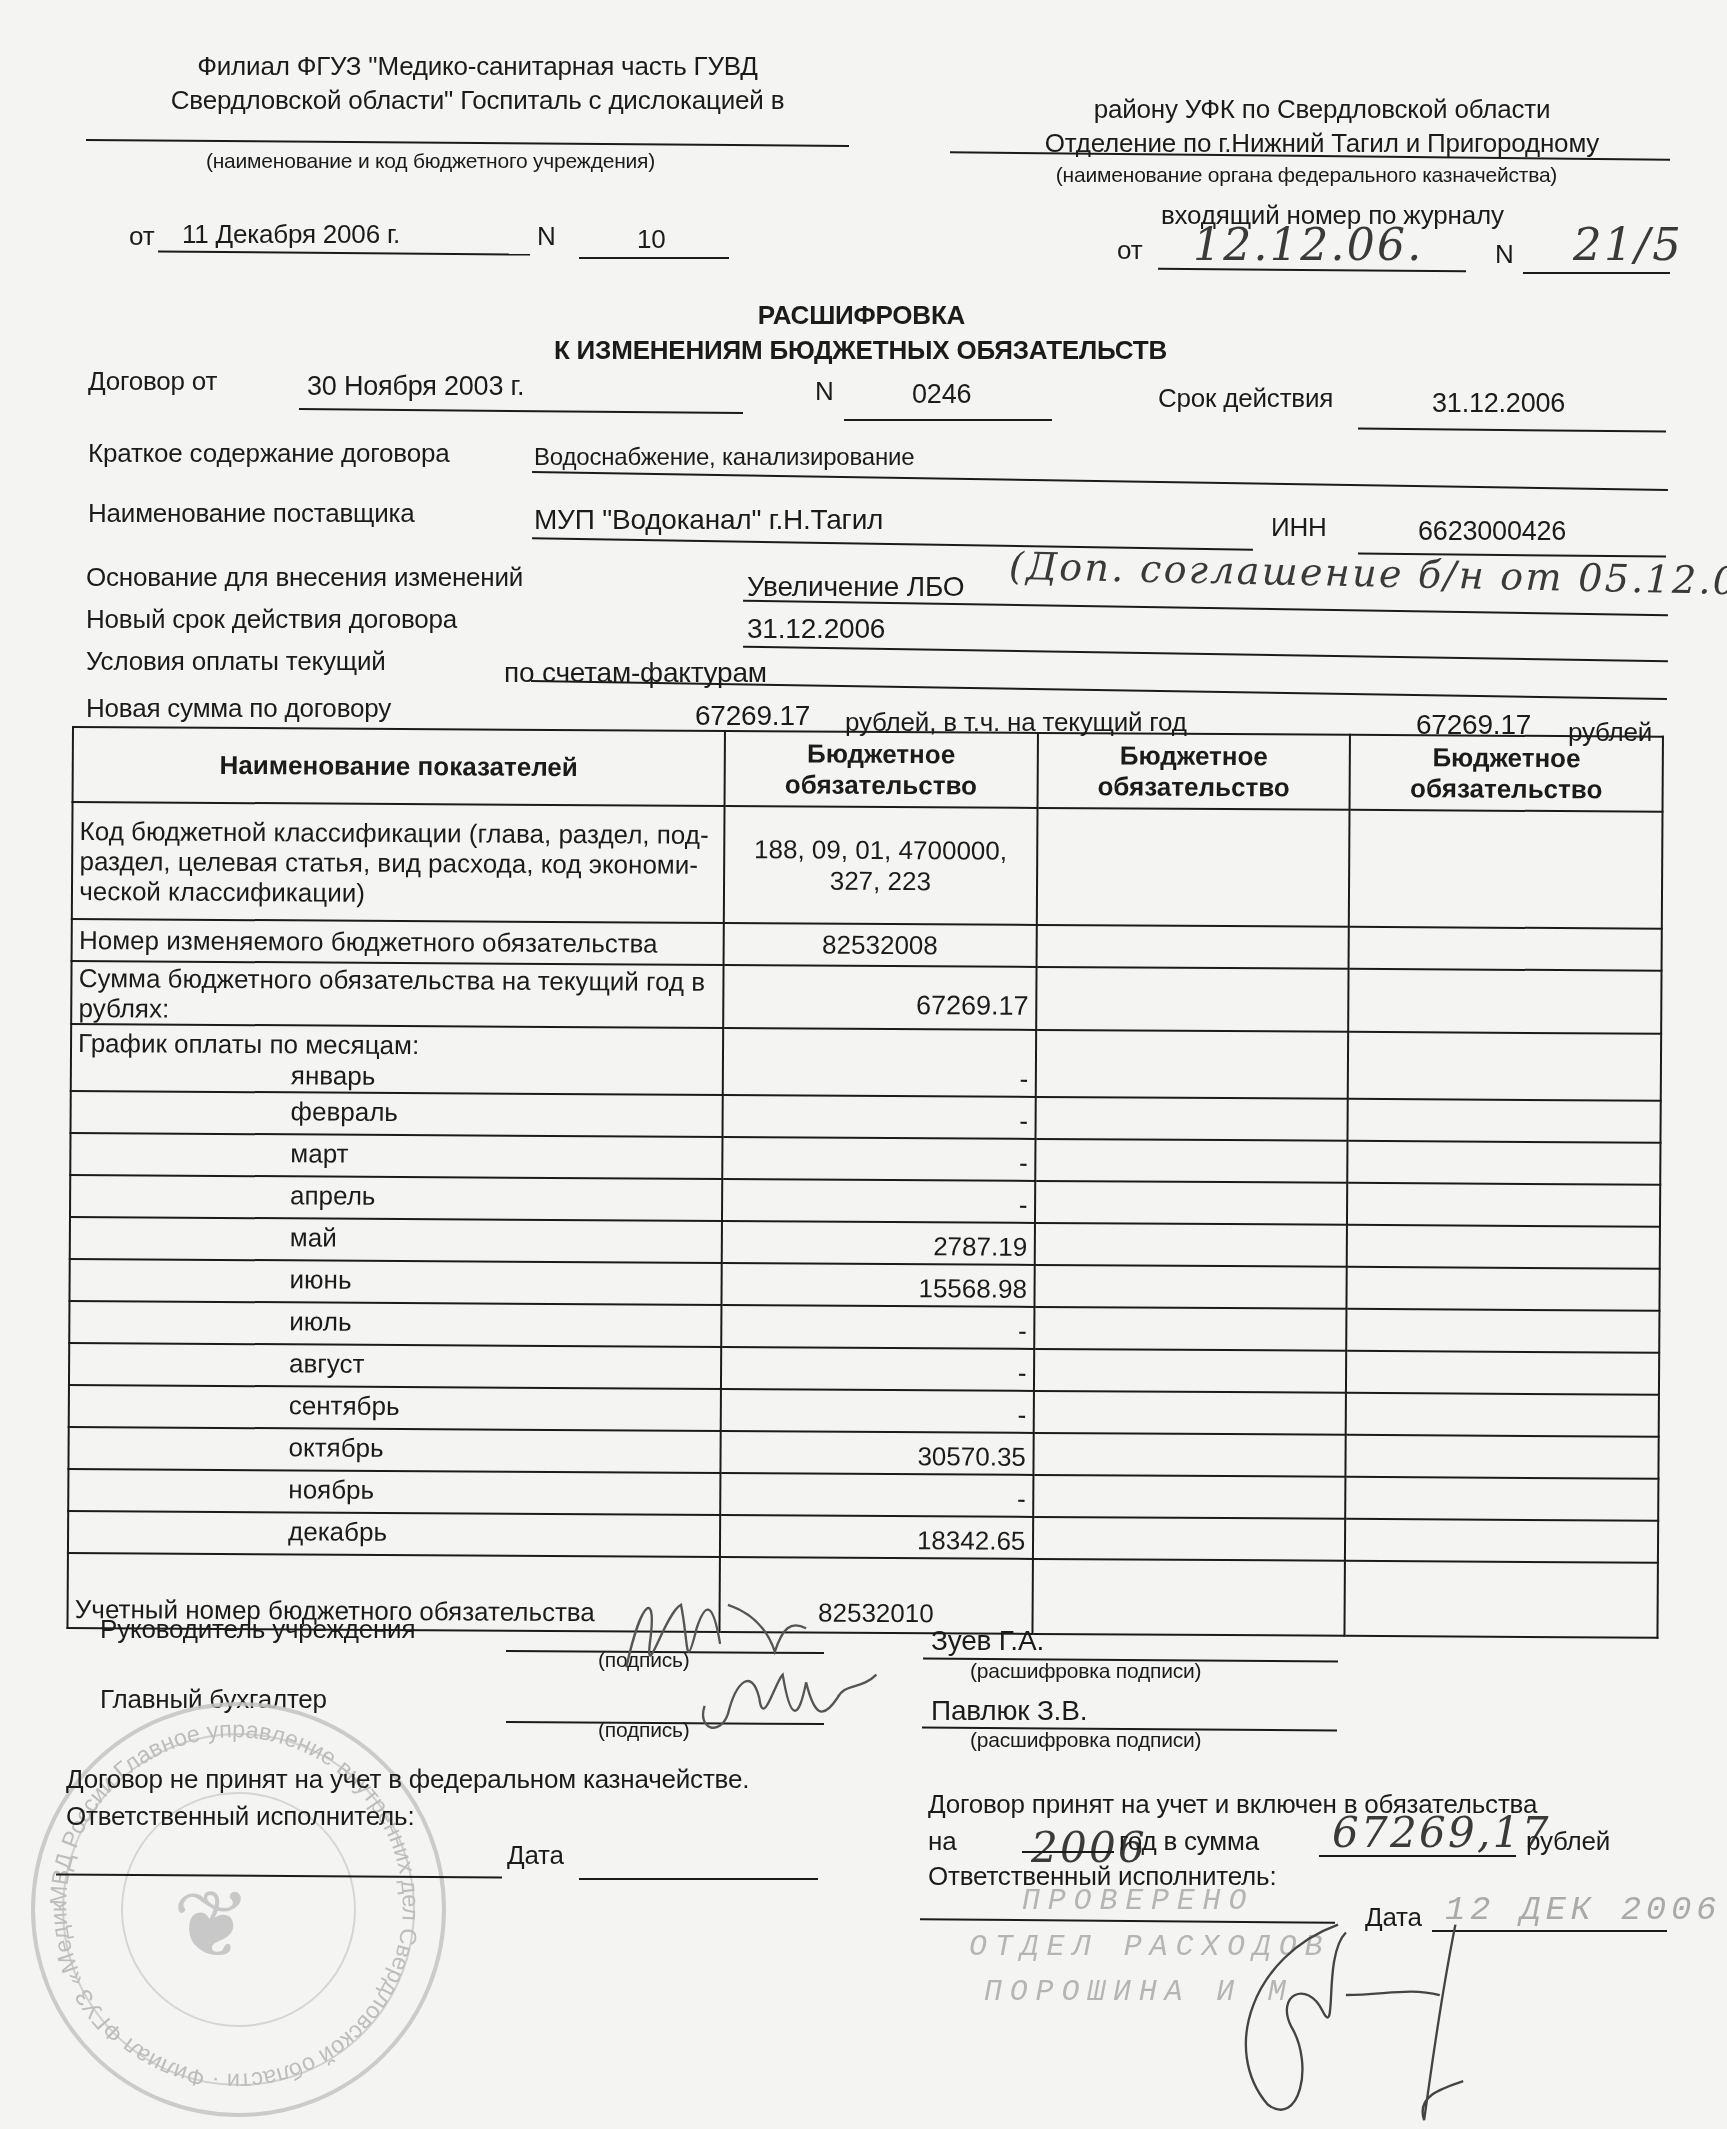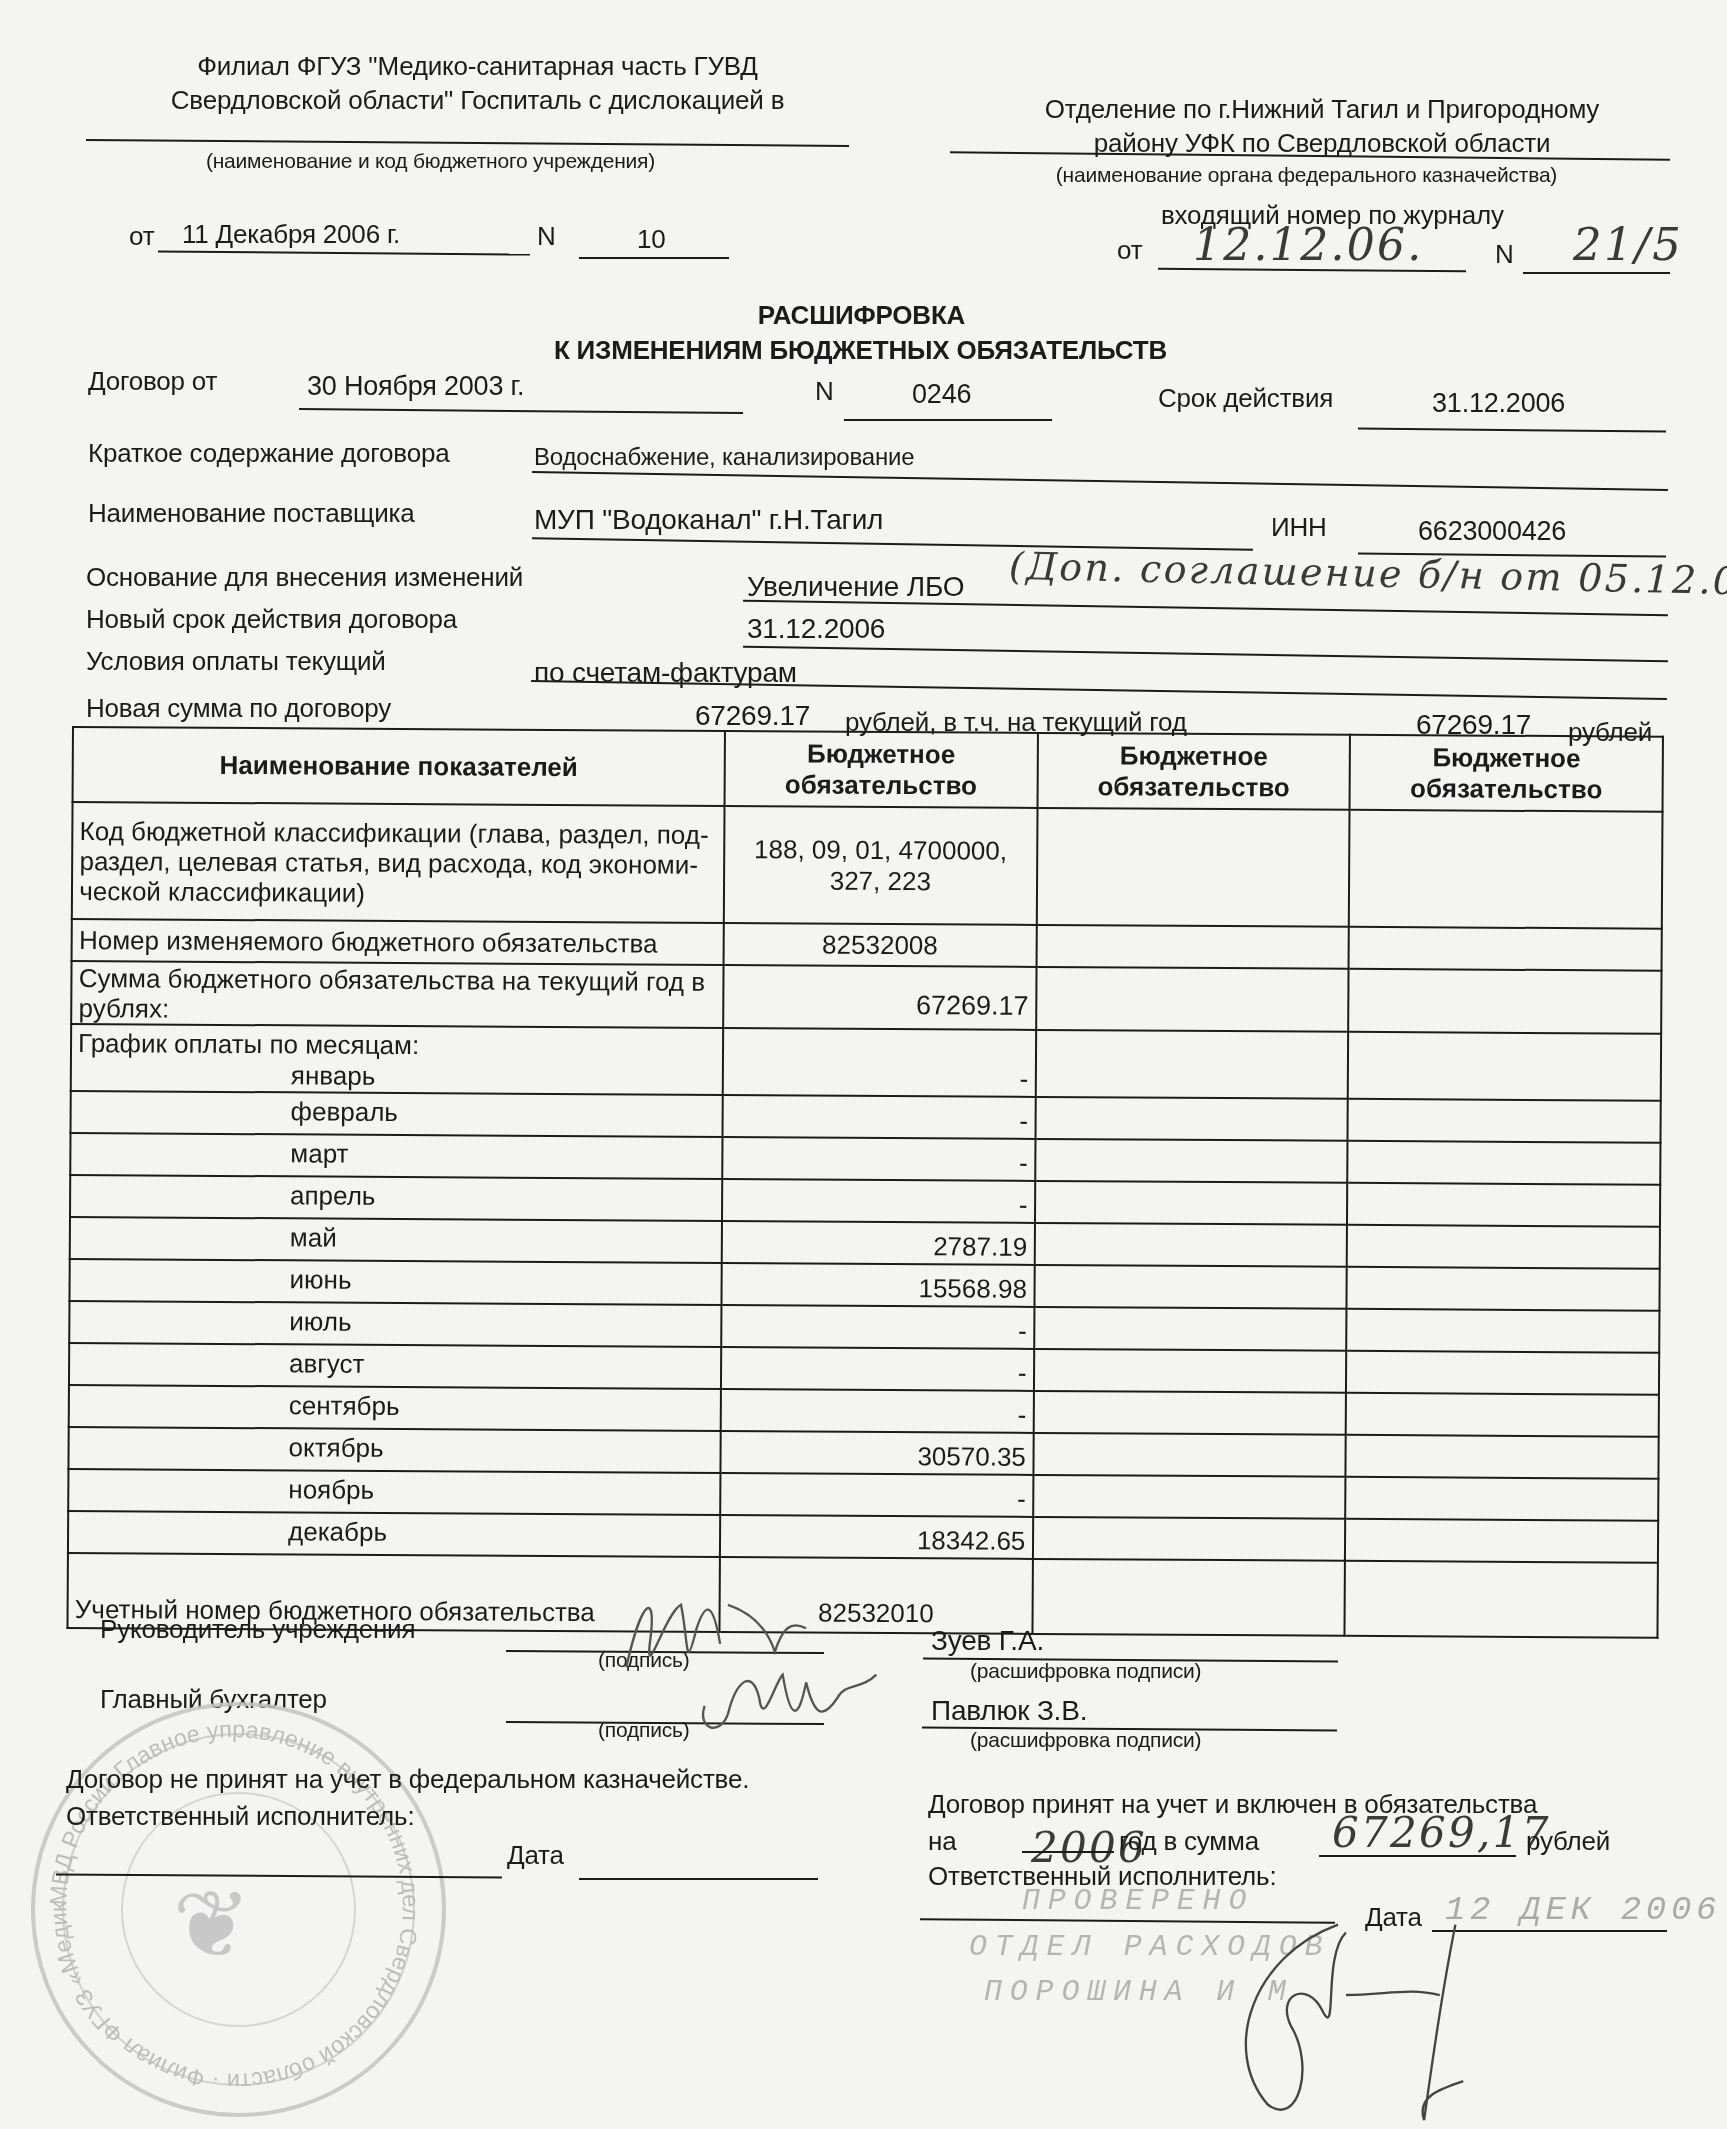--- a/index.html
+++ b/index.html
@@ -48,22 +48,22 @@
 <div class="t small c" style="left:86px; top:149px; width:689px;">(наименование и код бюджетного учреждения)</div>
 
 <div class="t" style="left:129px; top:221px;">от</div>
 <div class="t" style="left:182px; top:219px;">11 Декабря 2006 г.</div>
 <div class="line" style="left:158px; top:252px; width:372px; transform:rotate(0.5deg);"></div>
 <div class="t" style="left:537px; top:221px;">N</div>
 <div class="t" style="left:637px; top:224px;">10</div>
 <div class="line" style="left:579px; top:257px; width:150px;"></div>
 
 <div class="t c" style="left:970px; top:92px; width:704px; line-height:34px;">
+  <div>району УФК по Свердловской области</div>
   <div>Отделение по г.Нижний Тагил и Пригородному</div>
-  <div>району УФК по Свердловской области</div>
 </div>
 <div class="line" style="left:950px; top:155px; width:720px; transform:rotate(0.6deg);"></div>
 <div class="t small c" style="left:931px; top:163px; width:751px;">(наименование органа  федерального  казначейства)</div>
 
 <div class="t" style="left:1161px; top:200px;">входящий номер по журналу</div>
 <div class="t" style="left:1117px; top:235px;">от</div>
 <div class="t hand" style="left:1193px; top:219px; font-size:44px;">12.12.06.</div>
 <div class="line" style="left:1158px; top:269px; width:308px; transform:rotate(0.5deg);"></div>
 <div class="t" style="left:1495px; top:239px;">N</div>
 <div class="t hand" style="left:1573px; top:218px; font-size:45px;">21/5</div>
@@ -96,21 +96,21 @@
 <div class="t" style="left:86px; top:562px;">Основание для внесения изменений</div>
 <div class="t" style="left:747px; top:571px; font-size:28px;">Увеличение ЛБО</div>
 <div class="t hand" style="left:1009px; top:552px; font-size:38px; transform:rotate(1.2deg);">(Доп. соглашение б/н от 05.12.06)</div>
 <div class="line" style="left:743px; top:607px; width:925px; transform:rotate(0.9deg);"></div>
 
 <div class="t" style="left:86px; top:604px;">Новый срок действия договора</div>
 <div class="t" style="left:747px; top:613px; font-size:28px;">31.12.2006</div>
 <div class="line" style="left:743px; top:653px; width:925px; transform:rotate(0.9deg);"></div>
 
 <div class="t" style="left:86px; top:646px;">Условия оплаты текущий</div>
-<div class="t" style="left:534px; top:657px; font-size:28px;">по  счетам-фактурам</div>
+<div class="t" style="left:504px; top:657px; font-size:28px;">по  счетам-фактурам</div>
 <div class="line" style="left:531px; top:689px; width:1136px; transform:rotate(0.9deg);"></div>
 
 <div class="t" style="left:86px; top:693px;">Новая сумма по договору</div>
 <div class="t" style="left:695px; top:700px; font-size:28px;">67269.17</div>
 <div class="t" style="left:845px; top:707px;">рублей, в т.ч. на текущий год</div>
 <div class="t" style="left:1416px; top:709px; font-size:28px;">67269.17</div>
 <div class="t" style="left:1568px; top:717px;">рублей</div>
 
 <table class="tbl">
   <tbody>

